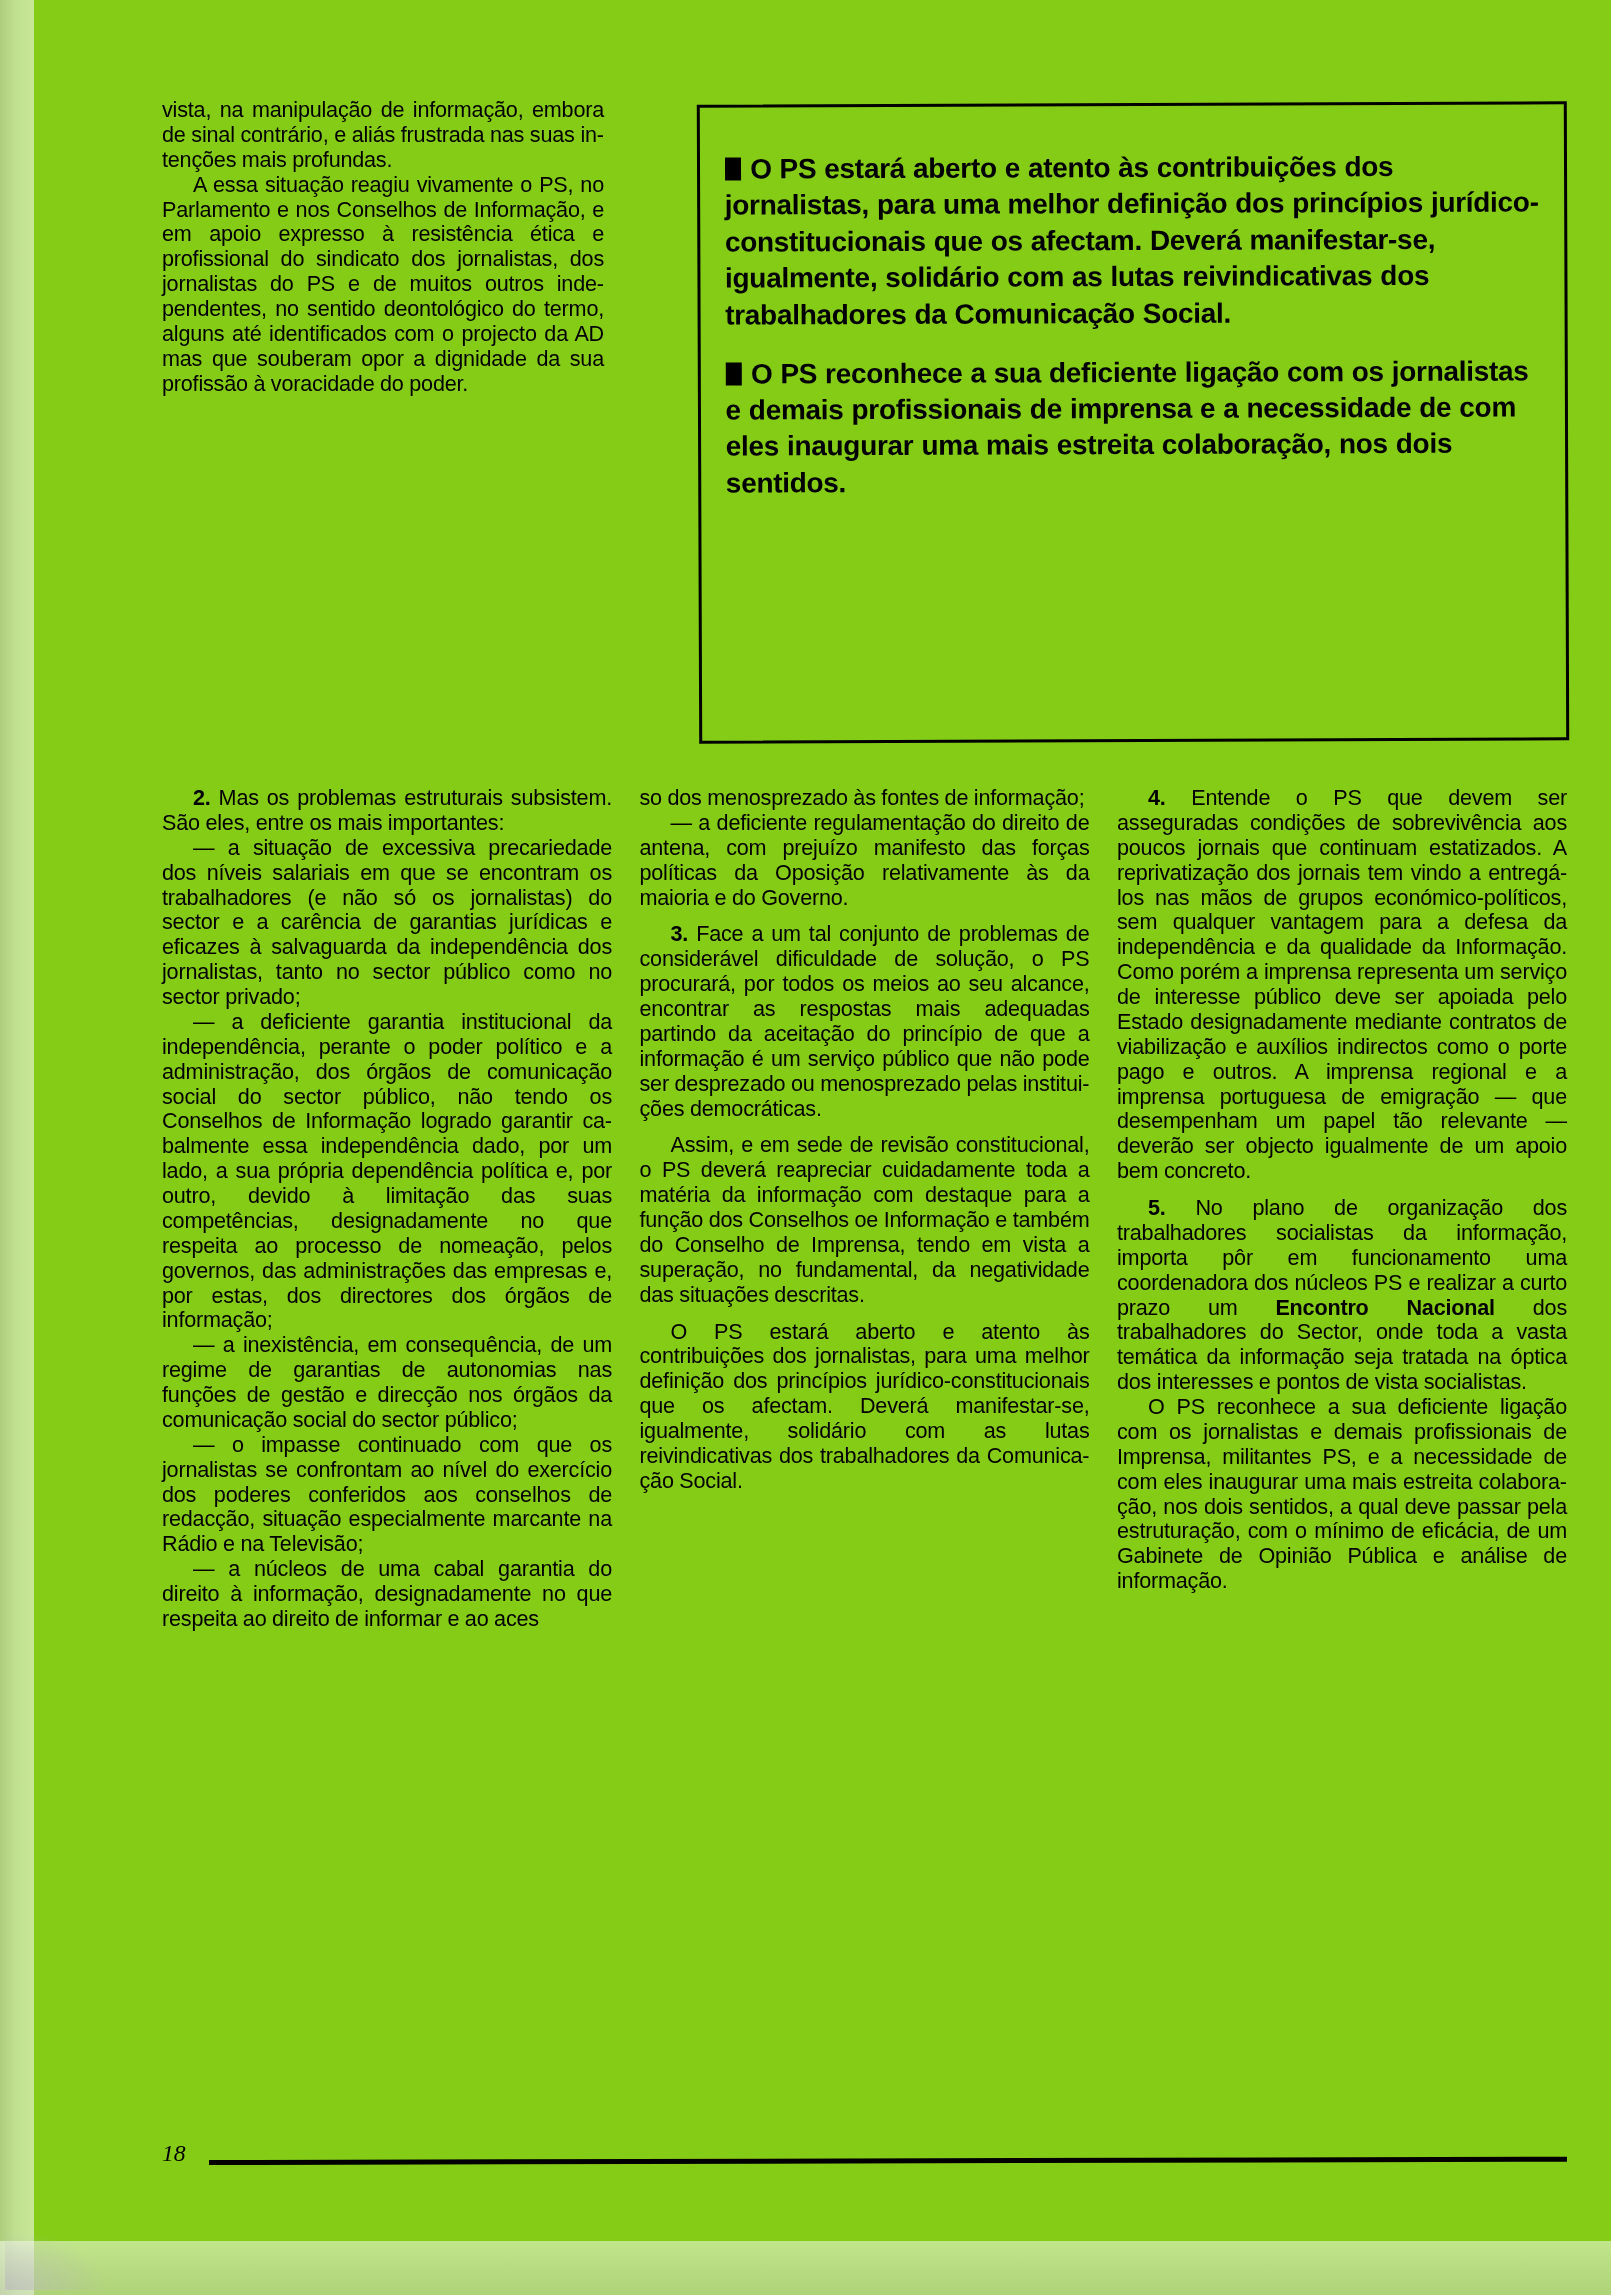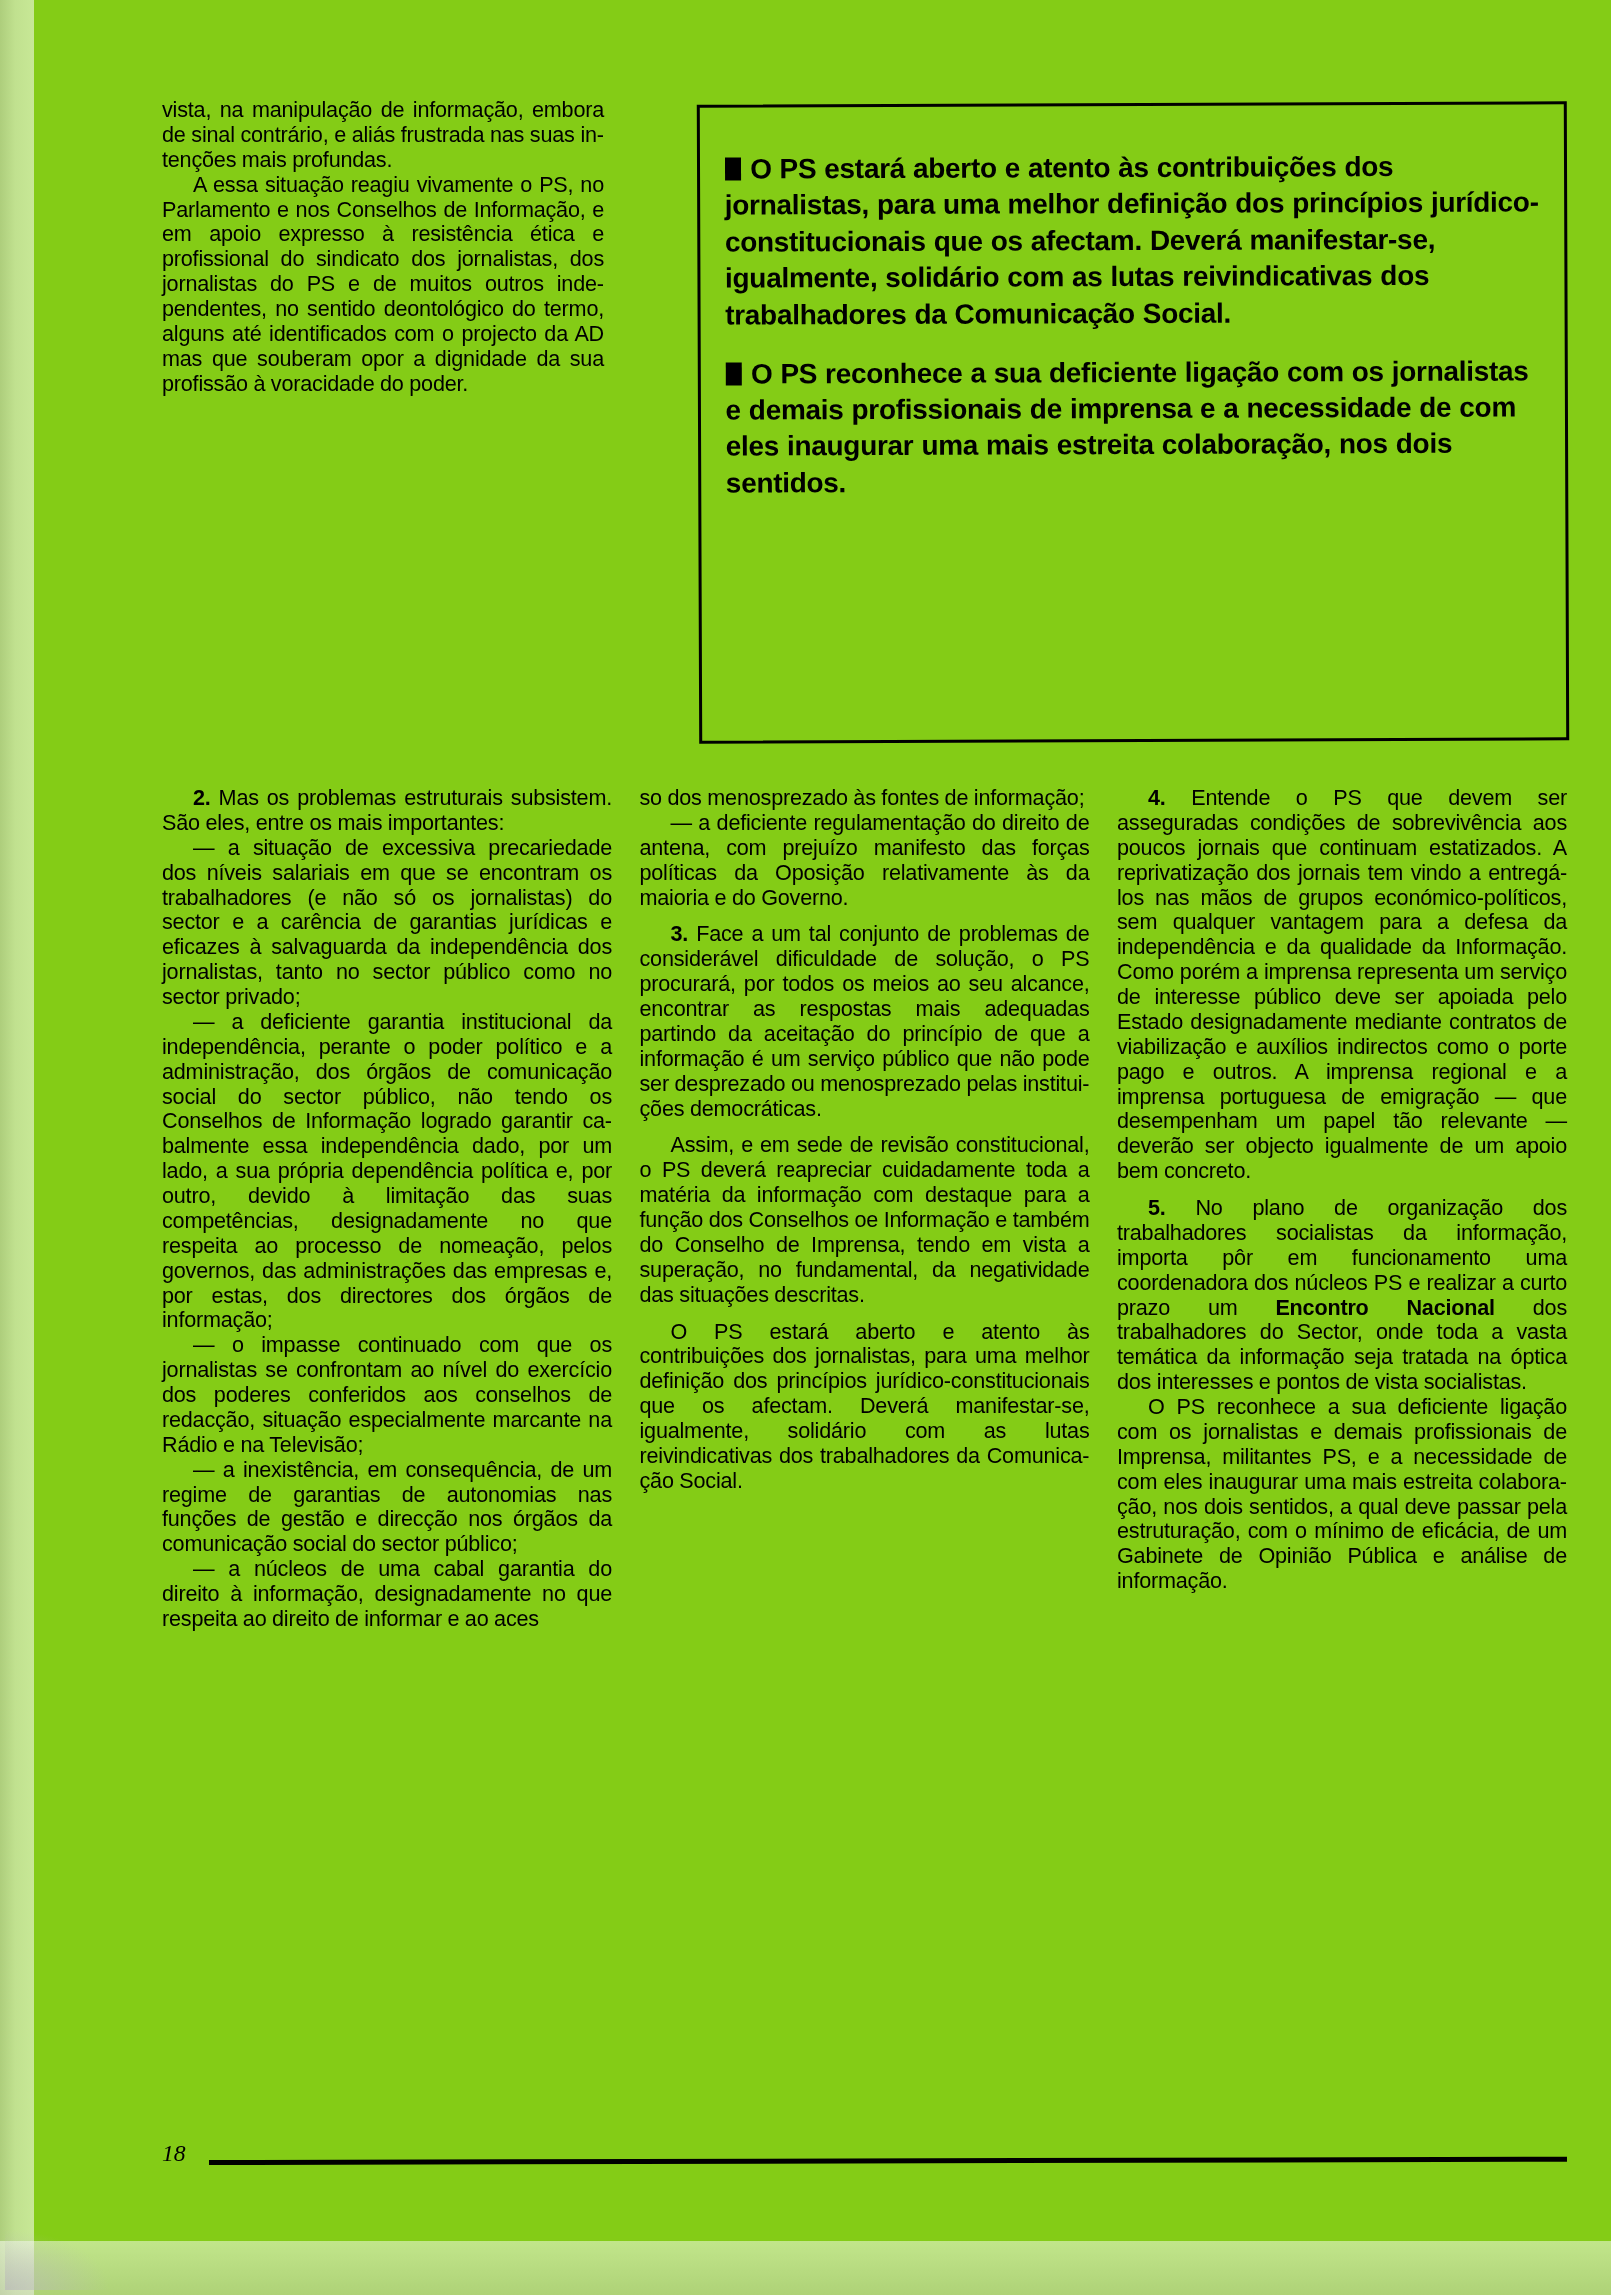--- a/index.html
+++ b/index.html
@@ -187,22 +187,22 @@
         </p>
       </div>
     </div>
 
     <div class="body-cols">
 
       <div class="col">
         <p class="para indent"><span class="num">2.</span><span> Mas os problemas estrutu­rais subsistem. São eles, entre os mais importantes:</span></p>
         <p class="para indent">— a situação de excessiva precariedade dos níveis salariais em que se encontram os traba­lhadores (e não só os jornalistas) do sector e a carência de garan­tias jurídicas e eficazes à salva­guarda da independência dos jornalistas, tanto no sector pú­blico como no sector privado;</p>
         <p class="para indent">— a deficiente garantia insti­tucional da independência, pe­rante o poder político e a admi­nistração, dos órgãos de comu­nicação social do sector públi­co, não tendo os Conselhos de Informação logrado garantir ca­balmente essa independência dado, por um lado, a sua própria dependência política e, por ou­tro, devido à limitação das suas competências, designadamente no que respeita ao processo de nomeação, pelos governos, das administrações das empresas e, por estas, dos directores dos ór­gãos de informação;</p>
+        <p class="para indent">— a inexistência, em conse­quência, de um regime de garan­tias de autonomias nas funções de gestão e direcção nos órgãos da comunicação social do sec­tor público;</p>
         <p class="para indent">— o impasse continuado com que os jornalistas se confron­tam ao nível do exercício dos po­deres conferidos aos conselhos de redacção, situação especial­mente marcante na Rádio e na Televisão;</p>
-        <p class="para indent">— a inexistência, em conse­quência, de um regime de garan­tias de autonomias nas funções de gestão e direcção nos órgãos da comunicação social do sec­tor público;</p>
         <p class="para indent">— a núcleos de uma cabal ga­rantia do direito à informação, designadamente no que respeita ao direito de informar e ao aces­</p>
       </div>
 
       <div class="col">
         <p class="para">so dos menosprezado às fontes de informação;</p>
         <p class="para indent">— a deficiente regulamenta­ção do direito de antena, com prejuízo manifesto das forças políticas da Oposição relativa­mente às da maioria e do Gover­no.</p>
         <p class="para indent gap-before"><span class="num">3.</span><span> Face a um tal conjunto de problemas de considerável difi­culdade de solução, o PS procu­rará, por todos os meios ao seu alcance, encontrar as respostas mais adequadas partindo da aceitação do princípio de que a informação é um serviço público que não pode ser desprezado ou menosprezado pelas institui­ções democráticas.</span></p>
         <p class="para indent gap-before">Assim, e em sede de revisão constitucional, o PS deverá rea­preciar cuidadamente toda a ma­téria da informação com desta­que para a função dos Conse­lhos oe Informação e também do Conselho de Imprensa, tendo em vista a superação, no funda­mental, da negatividade das si­tuações descritas.</p>
         <p class="para indent gap-before">O PS estará aberto e atento às contribuições dos jornalistas, para uma melhor definição dos princípios jurídico-constitucion­ais que os afectam. Deverá ma­nifestar-se, igualmente, solidá­rio com as lutas reivindicativas dos trabalhadores da Comunica­ção Social.</p>
       </div>

